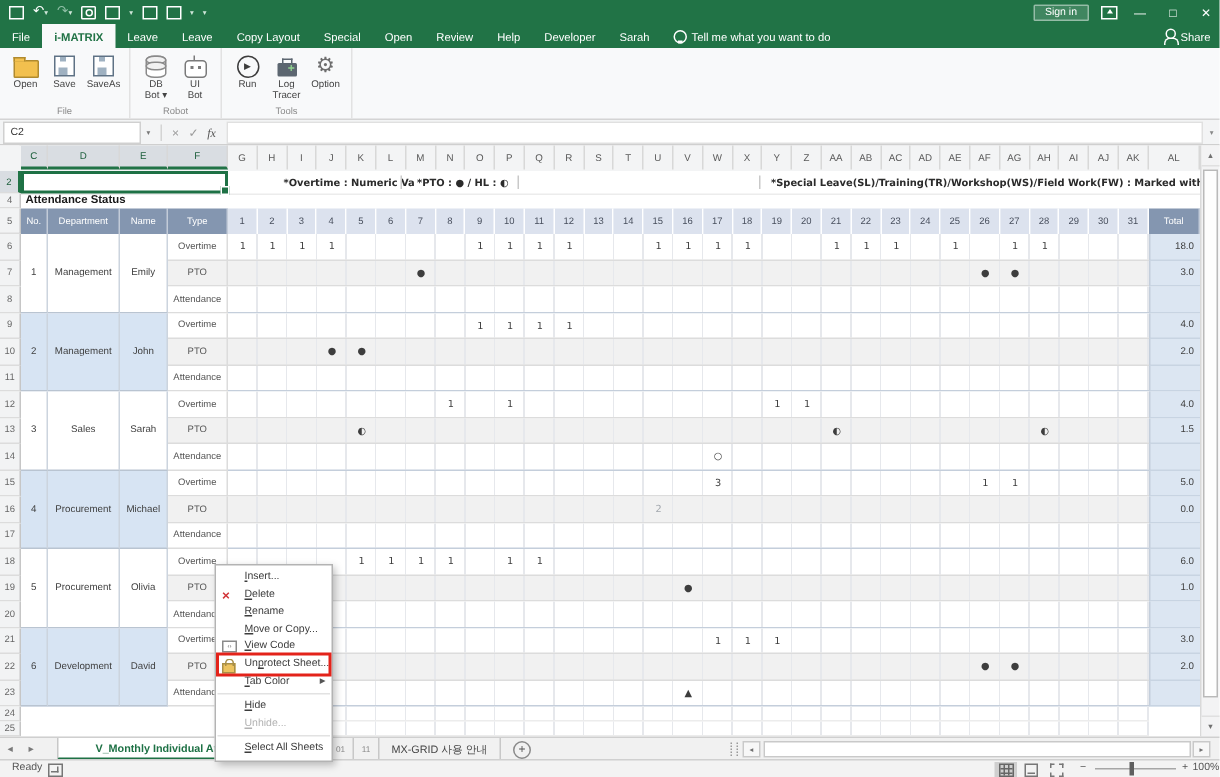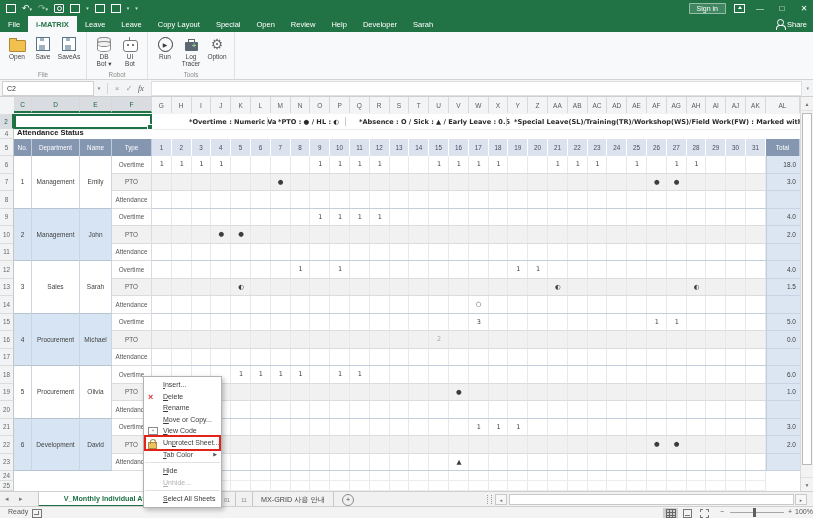--- a/index.html
+++ b/index.html
@@ -164,20 +164,24 @@
     <div class="rtab active">i-MATRIX</div>
     <div class="rtab">Leave</div>
     <div class="rtab">Leave</div>
     <div class="rtab">Copy Layout</div>
     <div class="rtab">Special</div>
     <div class="rtab">Open</div>
     <div class="rtab">Review</div>
     <div class="rtab">Help</div>
     <div class="rtab">Developer</div>
     <div class="rtab">Sarah</div>
+    <div id="tellme">
+      <span class="bulb"></span>
+      <span>Tell me what you want to do</span>
+    </div>
   </div>
 <div id="share">
   <span class="person"></span>
   <span>Share</span>
 </div>
 
 <div id="ribbonbody">
     <div class="rgroup">
       <div class="rbtn">
         <span class="icn">
@@ -290,21 +294,20 @@
     <div class="chcell" style="left: 706.4px; width: 19.8px;">AI</div>
     <div class="chcell" style="left: 726.2px; width: 19.8px;">AJ</div>
     <div class="chcell" style="left: 746px; width: 19.8px;">AK</div>
     <div class="chcell" style="left: 766px; width: 34px;">AL</div>
   </div>
 <div id="grid">
     <div class="rowhdr sel" style="top: 0px; height: 15px;">2</div>
     <div id="legendrow" style="position: absolute; left: 14px; top: 0px; width: 786px; height: 15px; border-bottom: 1px solid rgb(236, 236, 236);">
       <div class="seg" style="left: 175px;">*Overtime : Numeric Va</div>
       <div class="seg" style="left: 264px;">*PTO : ● / HL : ◐</div>
-      <div class="seg" style="left: 345px;">*Absence : O / Sick : ▲ / Early Leave : 0.5</div>
       <div class="seg" style="left: 500px;">*Special Leave(SL)/Training(TR)/Workshop(WS)/Field Work(FW) : Marked with code</div>
       <div class="legsep" style="left: 253px;"></div>
       <div class="legsep" style="left: 331px;"></div>
       <div class="legsep" style="left: 492px;"></div>
     </div>
     <div id="selbox" style="top: 0px;"></div>
     <div class="rowhdr" style="top: 15px; height: 10px;">4</div>
     <div id="sheettitle" style="top: 14px;">Attendance Status</div>
     <div class="rowhdr" style="top: 25px; height: 17px;">5</div>
     <div class="gcell hdrblue" style="left: 14px; top: 25px; width: 18px; height: 17px;">No.</div>

